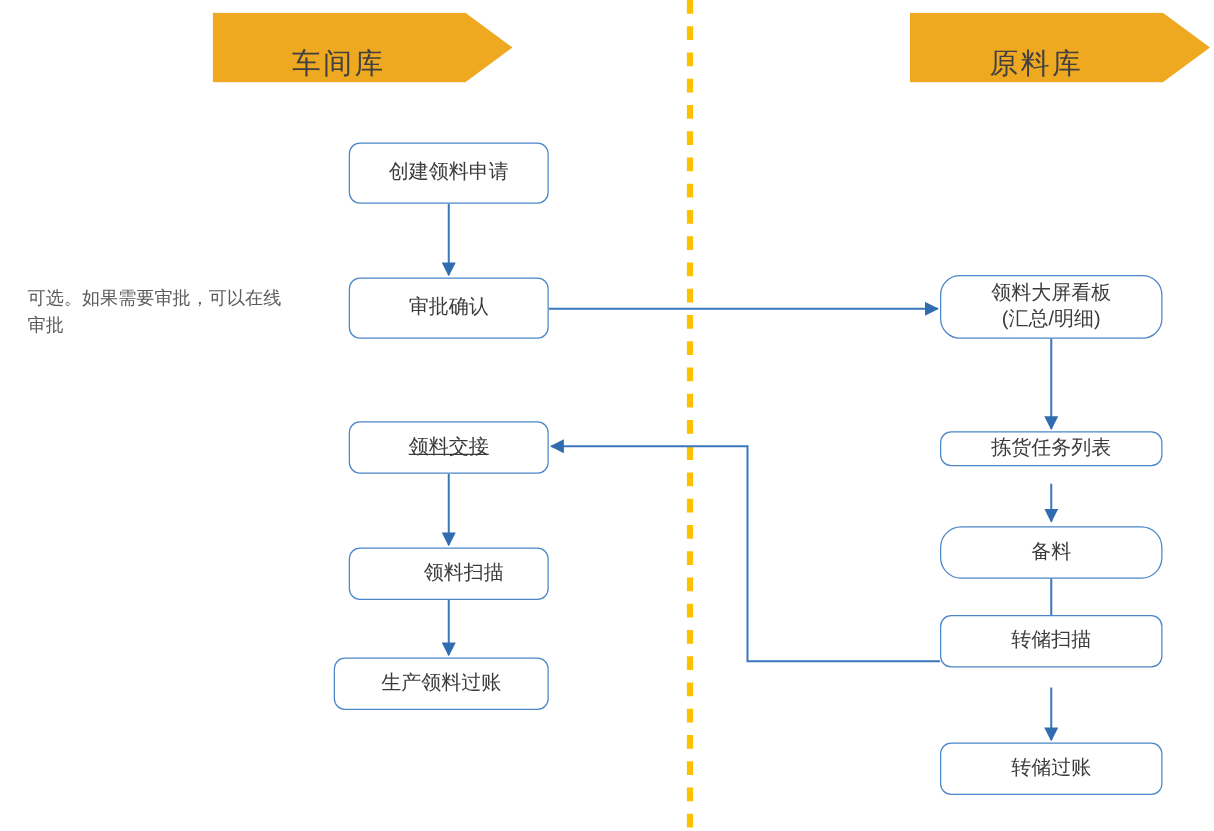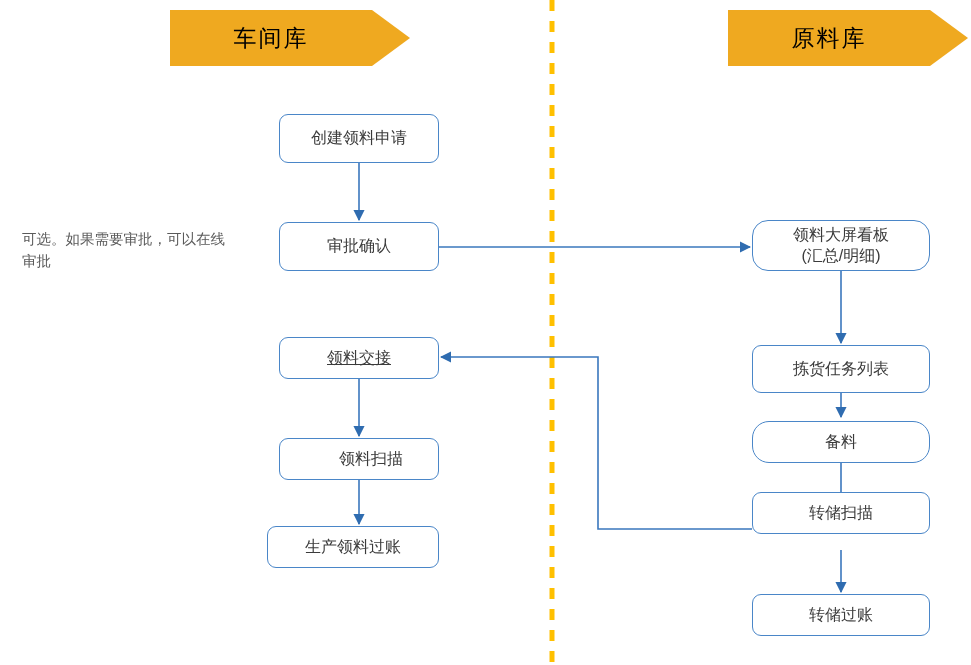--- a/index.html
+++ b/index.html
@@ -29,23 +29,23 @@
     top: 0;
     width: 971px;
     height: 665px;
     pointer-events: none;
   }
 
   
   .lane-banner {
     position: absolute;
     display: flex;
-    align-items: center;
+    align-items: flex-end;
     justify-content: center;
-    color: #000000;
+    color: #404040;
     font-size: 23px;
     letter-spacing: 2px;
     background: #efa920;
     filter: drop-shadow(2px 2px 1px rgba(120,120,120,0.55));
     -webkit-clip-path: polygon(0 0, calc(100% - 38px) 0, 100% 50%, calc(100% - 38px) 100%, 0 100%);
     clip-path: polygon(0 0, calc(100% - 38px) 0, 100% 50%, calc(100% - 38px) 100%, 0 100%);
     box-sizing: border-box;
     padding-right: 38px;
   }
   .lane-banner-left  { left: 170px; top: 10px; width: 240px; height: 56px; }
@@ -116,18 +116,18 @@
   <div class="note" style="left:22px; top:228px;">可选。如果需要审批，可以在线审批</div>
 
   <div class="node" style="left:279px; top:114px; width:160px; height:49px;">创建领料申请</div>
   <div class="node" style="left:279px; top:222px; width:160px; height:49px;">审批确认</div>
   <div class="node" style="left:279px; top:337px; width:160px; height:42px;text-decoration:underline;">领料交接</div>
   <div class="node" style="left:279px; top:438px; width:160px; height:42px;padding-left:24px;">领料扫描</div>
   <div class="node" style="left:267px; top:526px; width:172px; height:42px;">生产领料过账</div>
 
   <div class="node" style="left:752px; top:220px; width:178px; height:51px;border-radius:16px;">领料大屏看板
 (汇总/明细)</div>
-  <div class="node" style="left:752px; top:345px; width:178px; height:48px;">拣货任务列表</div>
+  <div class="node" style="left:752px; top:345px; width:178px; height:28px;">拣货任务列表</div>
   <div class="node" style="left:752px; top:421px; width:178px; height:42px;border-radius:17px;">备料</div>
   <div class="node" style="left:752px; top:492px; width:178px; height:42px;">转储扫描</div>
   <div class="node" style="left:752px; top:594px; width:178px; height:42px;">转储过账</div>
 
 </div>
 
 </body></html>

